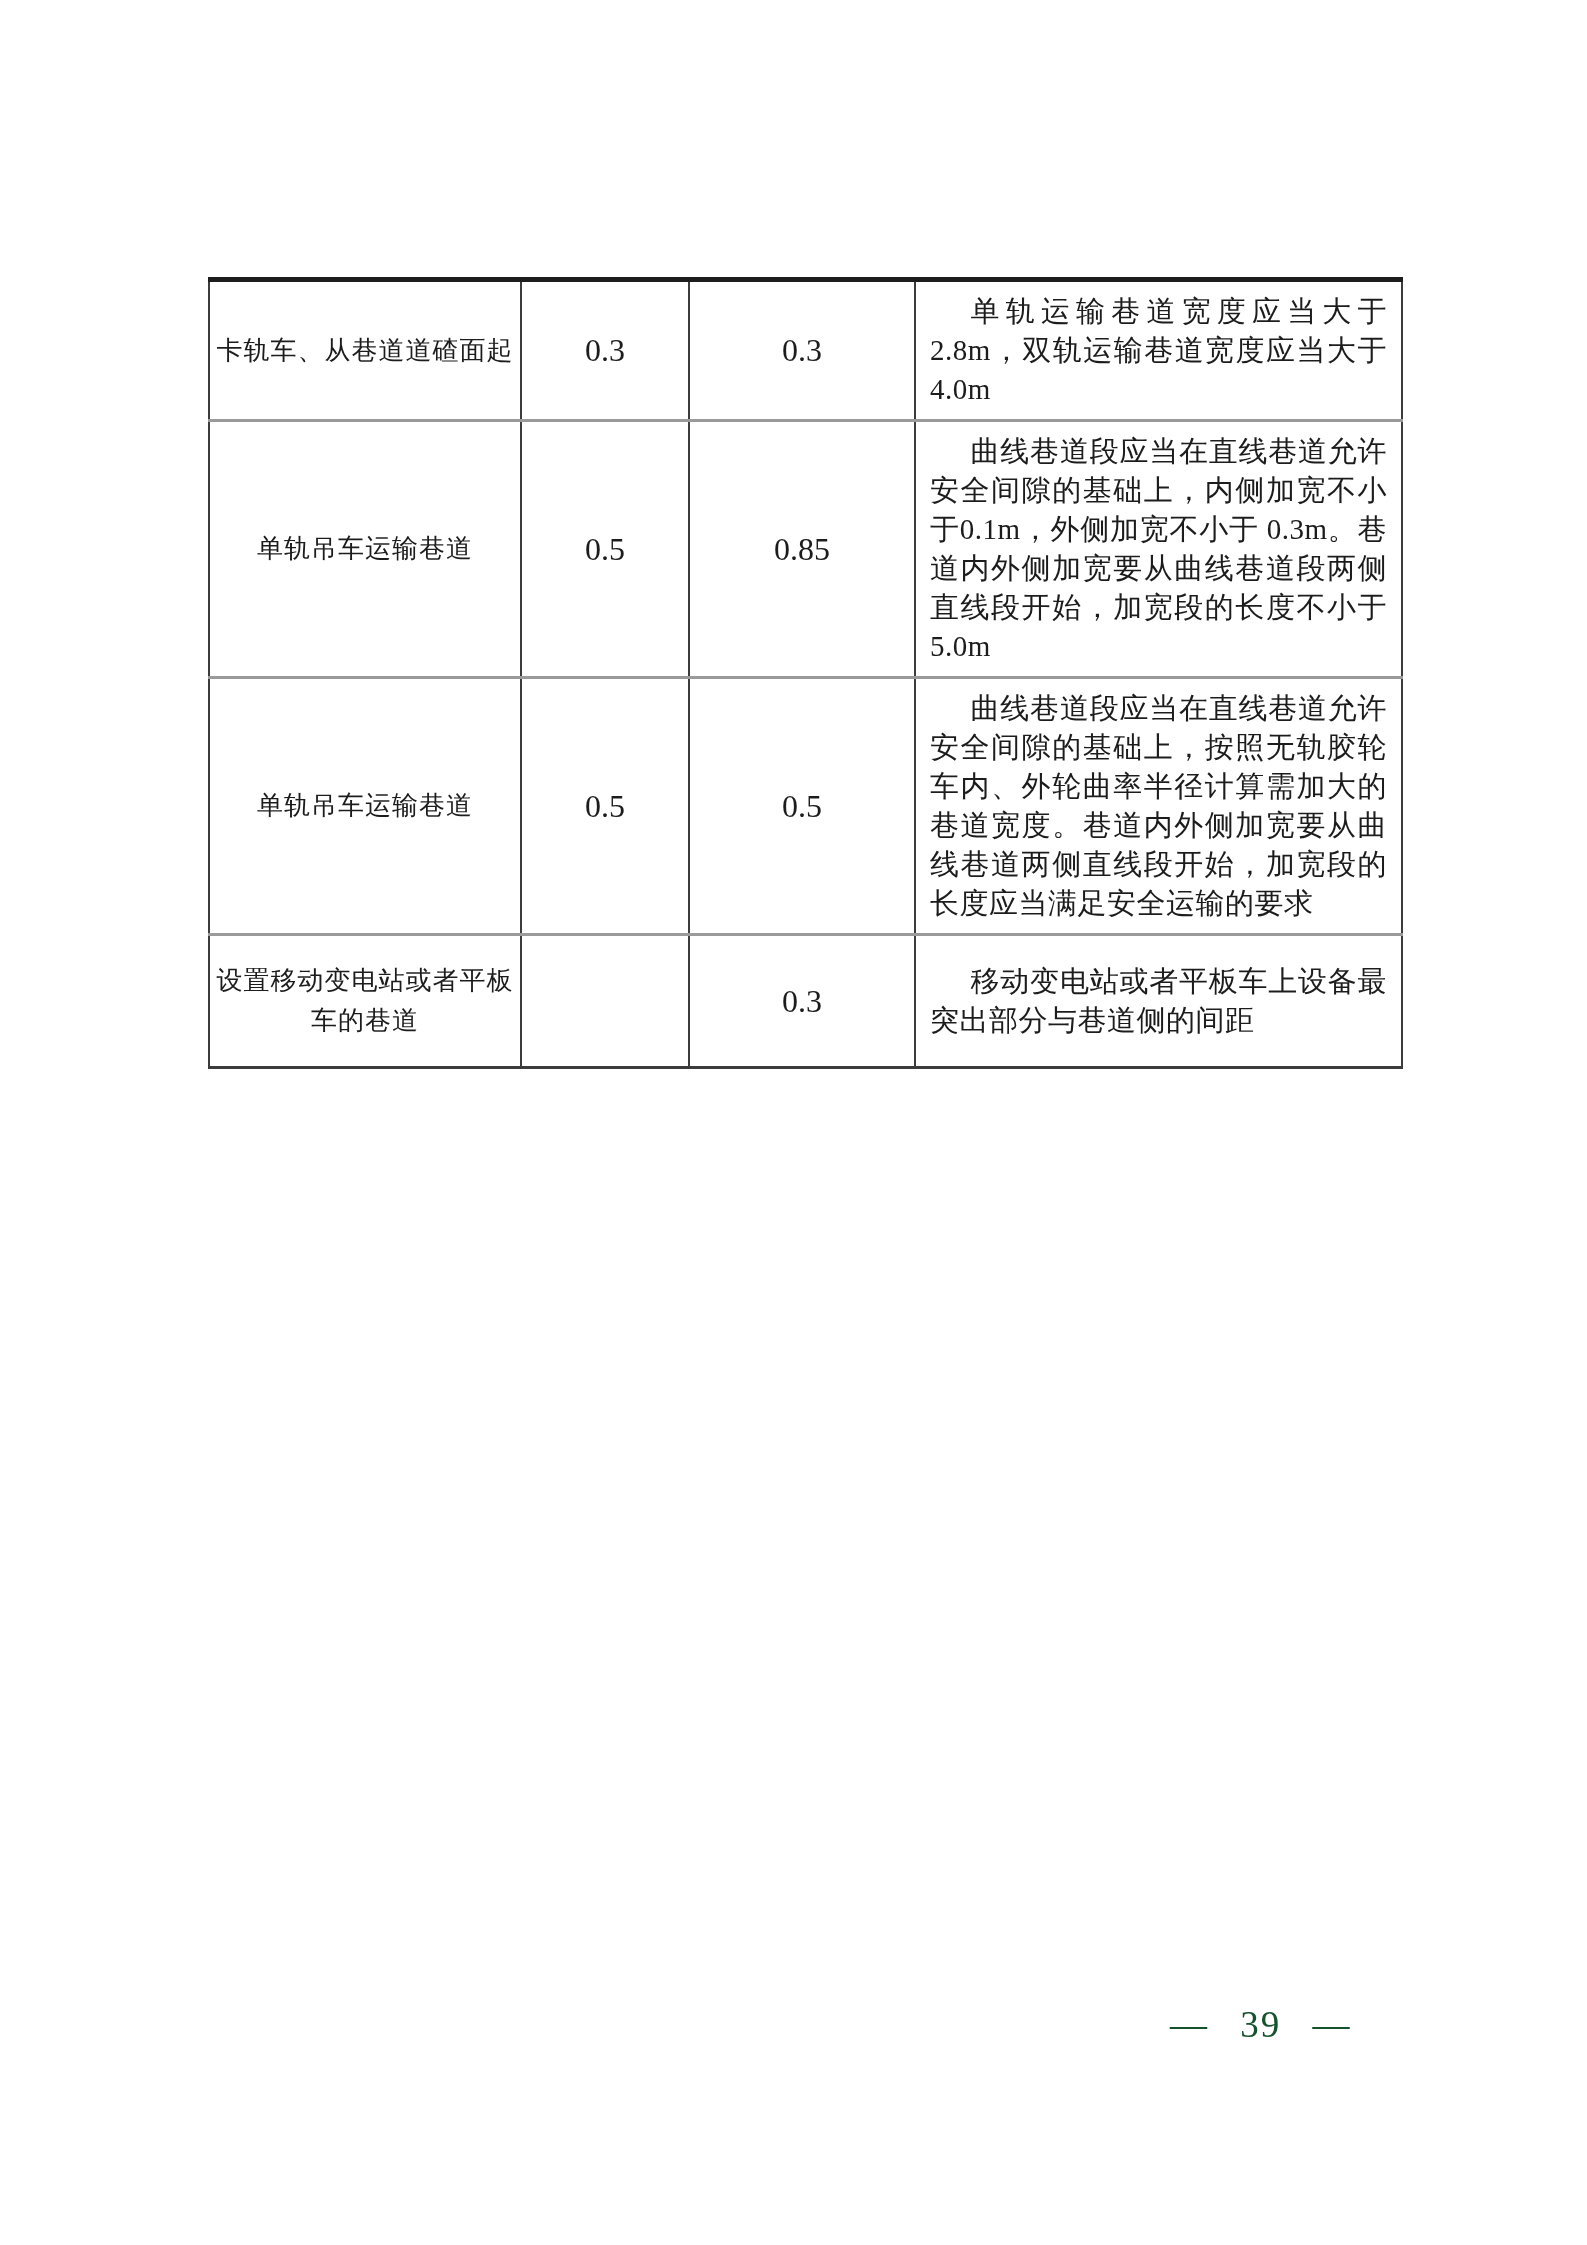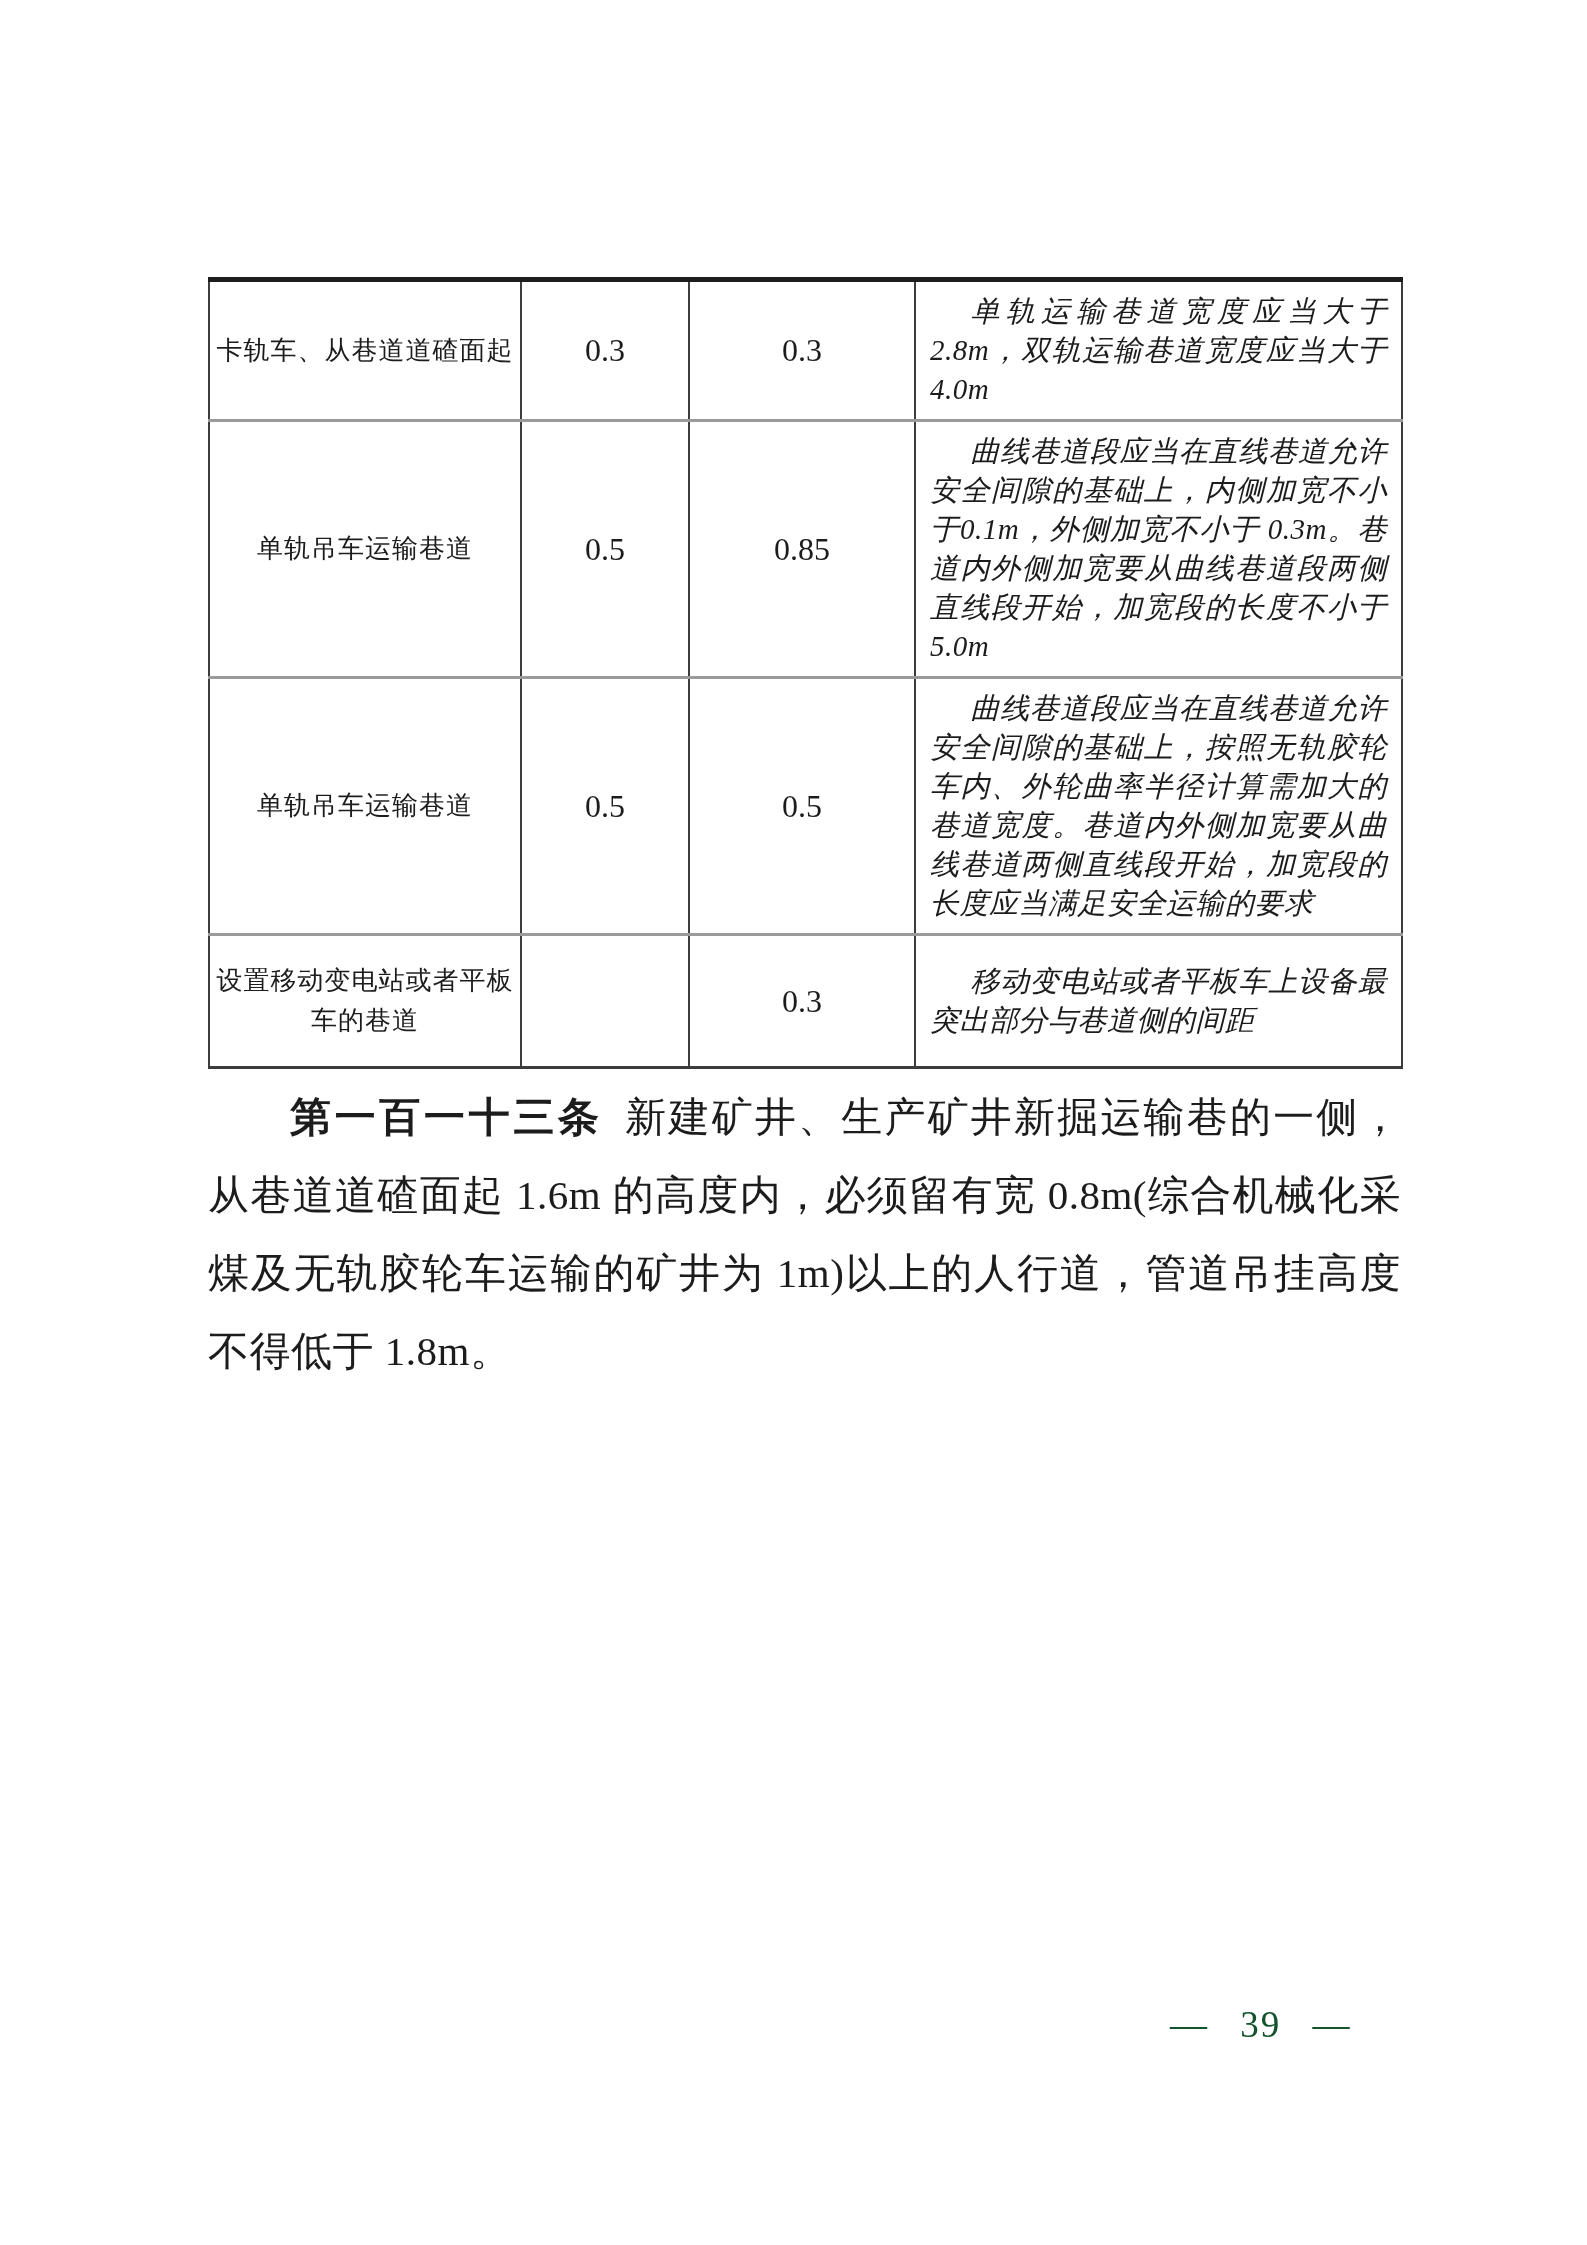--- a/index.html
+++ b/index.html
@@ -58,21 +58,20 @@
     font-family: "Liberation Serif", "DejaVu Serif", serif;
   }
   .c-desc {
     font-size: 29px;
     line-height: 39px;
     text-align: justify;
     text-justify: inter-character;
     padding: 10px 14px 10px 14px;
     text-indent: 1.4em;
     letter-spacing: 0.5px;
-    font-style: italic;
   }
 
   
   .body-text {
     position: absolute;
     left: 208px;
     top: 1078px;
     width: 1193px;
     font-size: 41px;
     line-height: 78px;
@@ -137,18 +136,17 @@
       <tr class="row-4">
         <td class="c-name">设置移动变电站或者平板车的巷道</td>
         <td class="c-num"></td>
         <td class="c-num">0.3</td>
         <td class="c-desc">移动变电站或者平板车上设备最突出部分与巷道侧的间距</td>
       </tr>
     </tbody>
   </table>
 
   <div class="body-text">
-    <p><span class="article-no">第一百一十三条</span><span>新建矿井、生产矿井新掘运输巷的一侧，从巷道道碴面起 1.6m 的高度内，必须留有宽 0.8m(综合机械化采煤及无轨胶轮车运输的矿井为 1m)以上的人行道，管道吊挂高度不得低于 1.8m。</span></p>
   </div>
 
   <div class="page-number">— 39 —</div>
 
 </div>
 
 </body></html>

